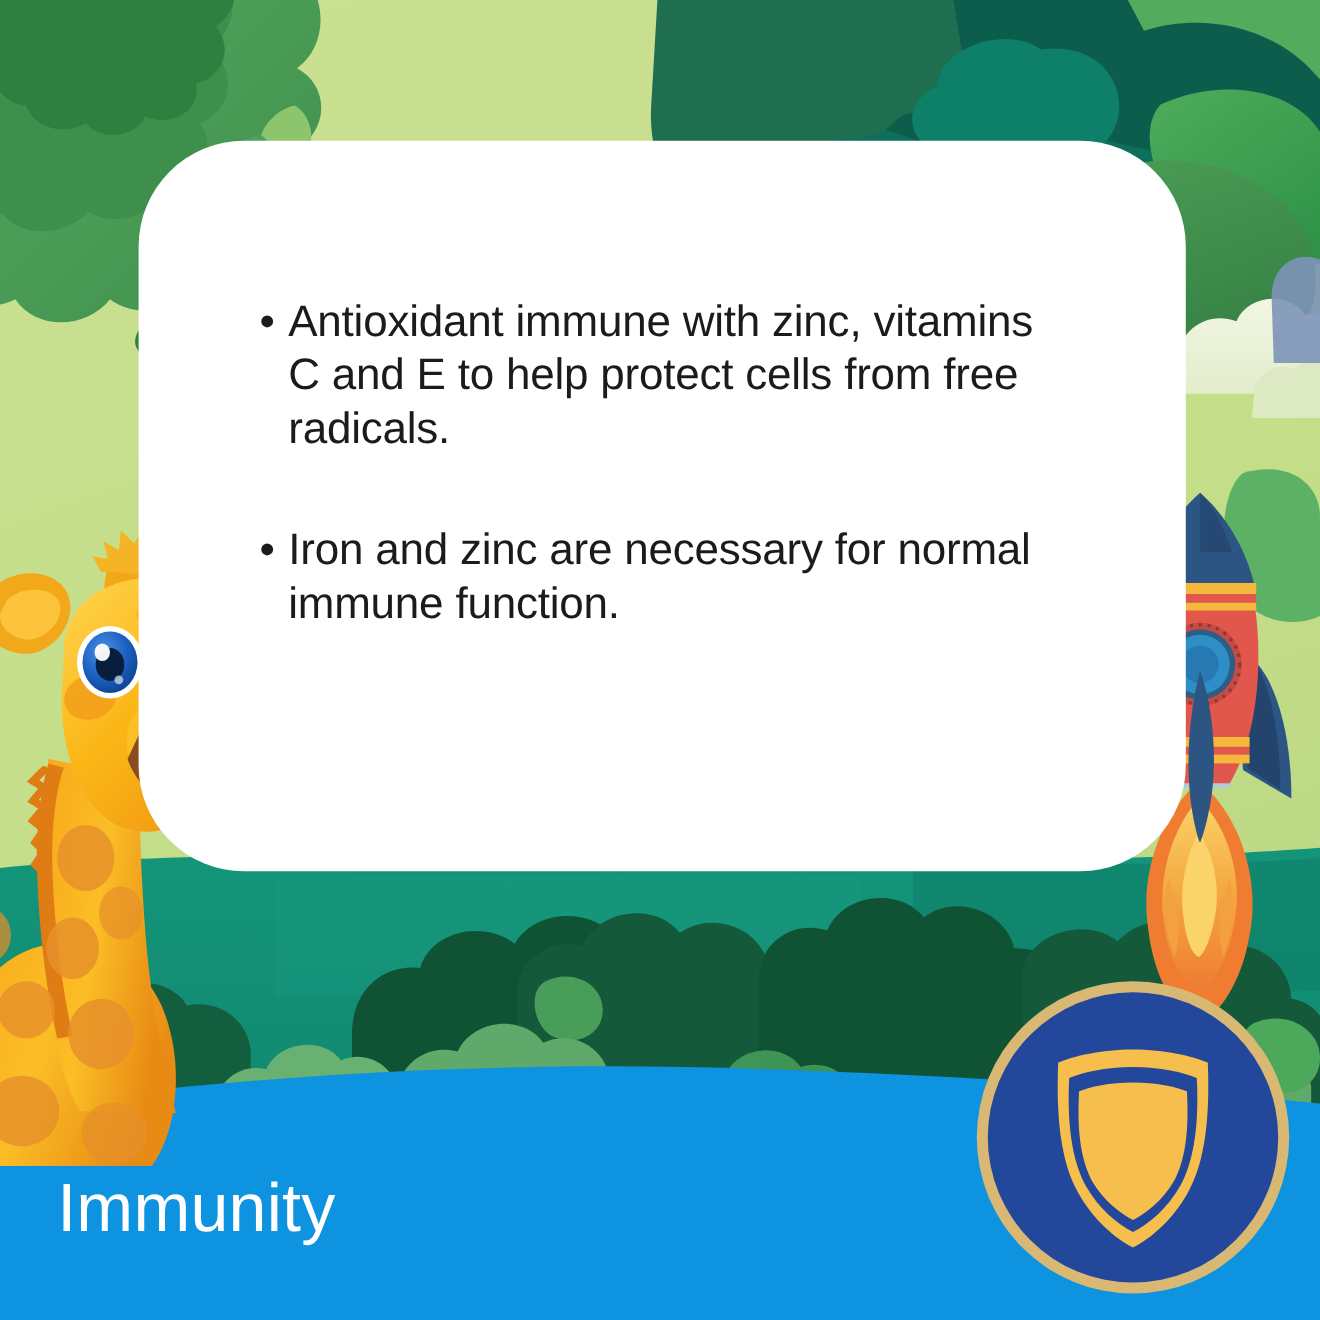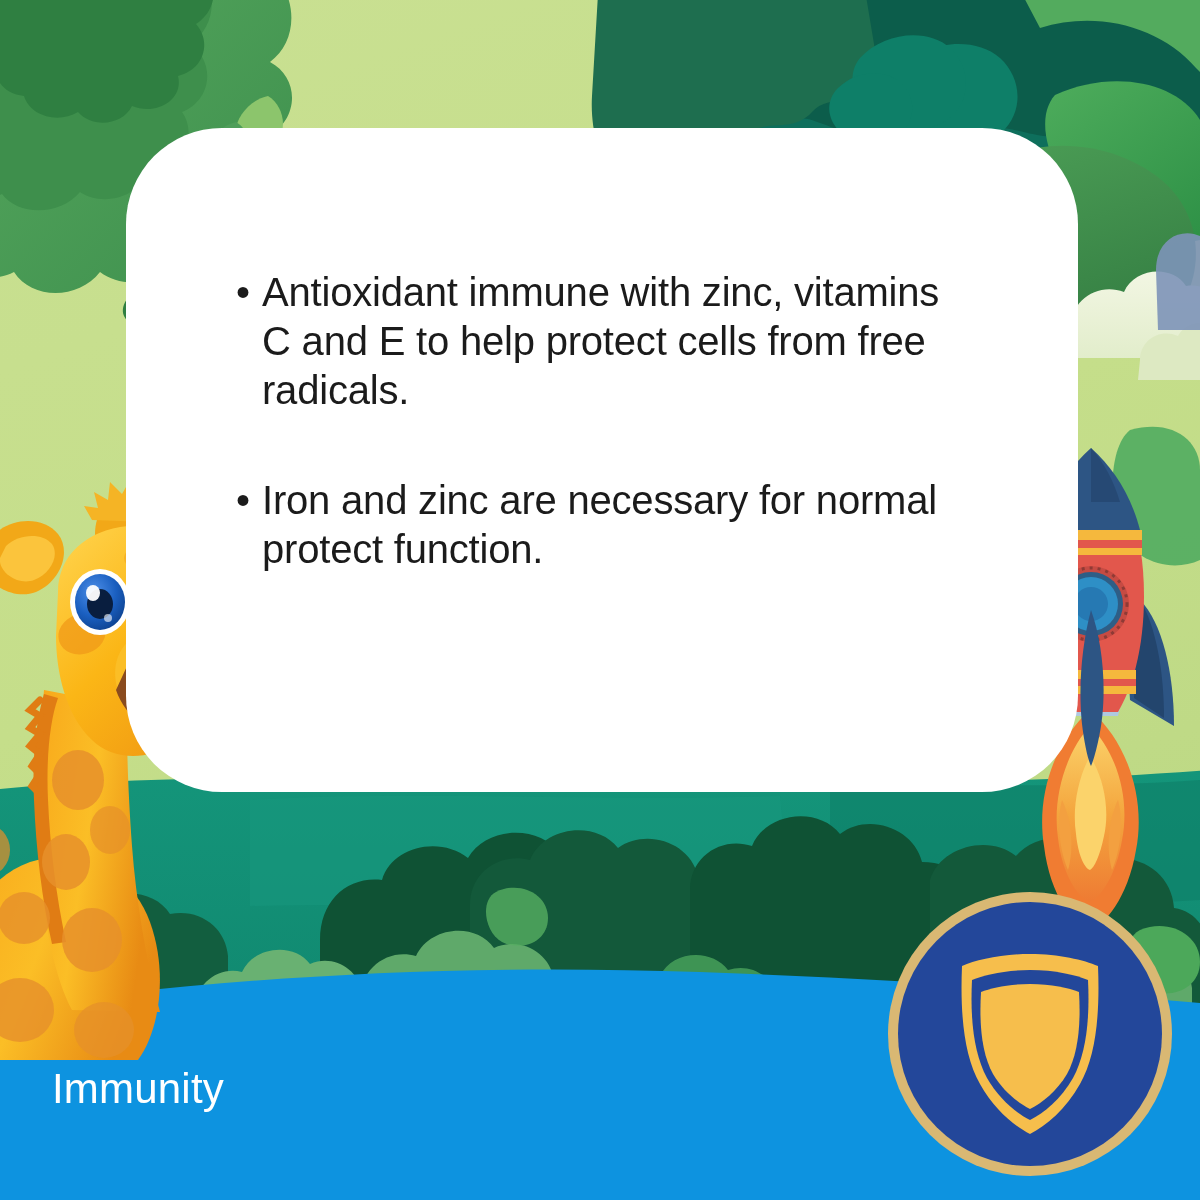--- a/index.html
+++ b/index.html
@@ -43,21 +43,21 @@
     line-height:1.22;
   }
   .btext{flex:1 1 auto;}
 
   
   #title{
     position:absolute;
     left:52px;
     top:1068px;
     color:#ffffff;
-    font-size:42px;
+    font-size:62px;
     line-height:1;
     font-weight:400;
     letter-spacing:0.2px;
     z-index:60;
     white-space:nowrap;
   }
 
   
   #badge{
     position:absolute;
@@ -415,21 +415,21 @@
   <div id="card">
     <div id="bullets">
 
       <div class="bullet">
         <span class="bdot">•</span>
         <span class="btext">Antioxidant immune with zinc, vitamins C and E to help protect cells from free radicals.</span>
       </div>
 
       <div class="bullet">
         <span class="bdot">•</span>
-        <span class="btext">Iron and zinc are necessary for normal protect function.</span>
+        <span class="btext">Iron and zinc are necessary for normal immune function.</span>
       </div>
 
     </div>
   </div>
 
   <div id="title">Immunity</div>
 
   <svg id="badge" viewBox="0 0 292 292">
     <circle cx="146" cy="146" r="142" fill="#D9B873"></circle>
     <circle cx="146" cy="146" r="132" fill="#23479A"></circle>

